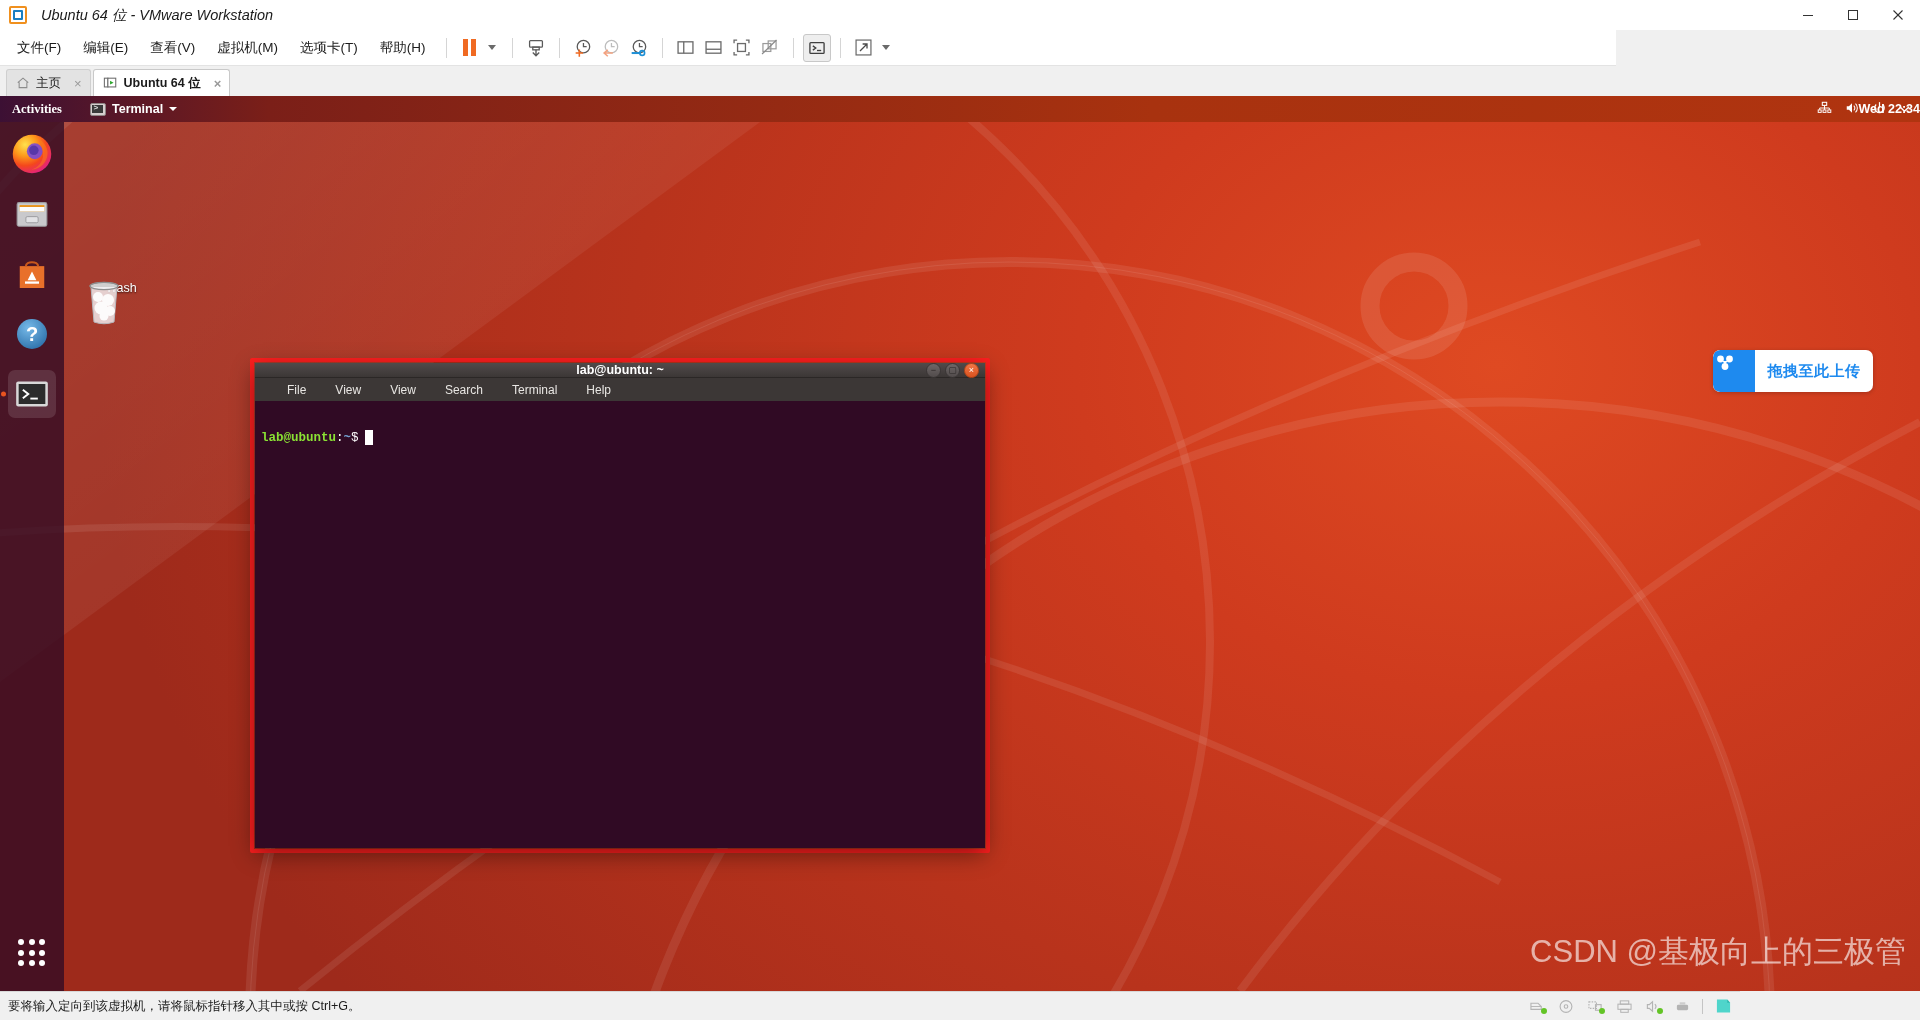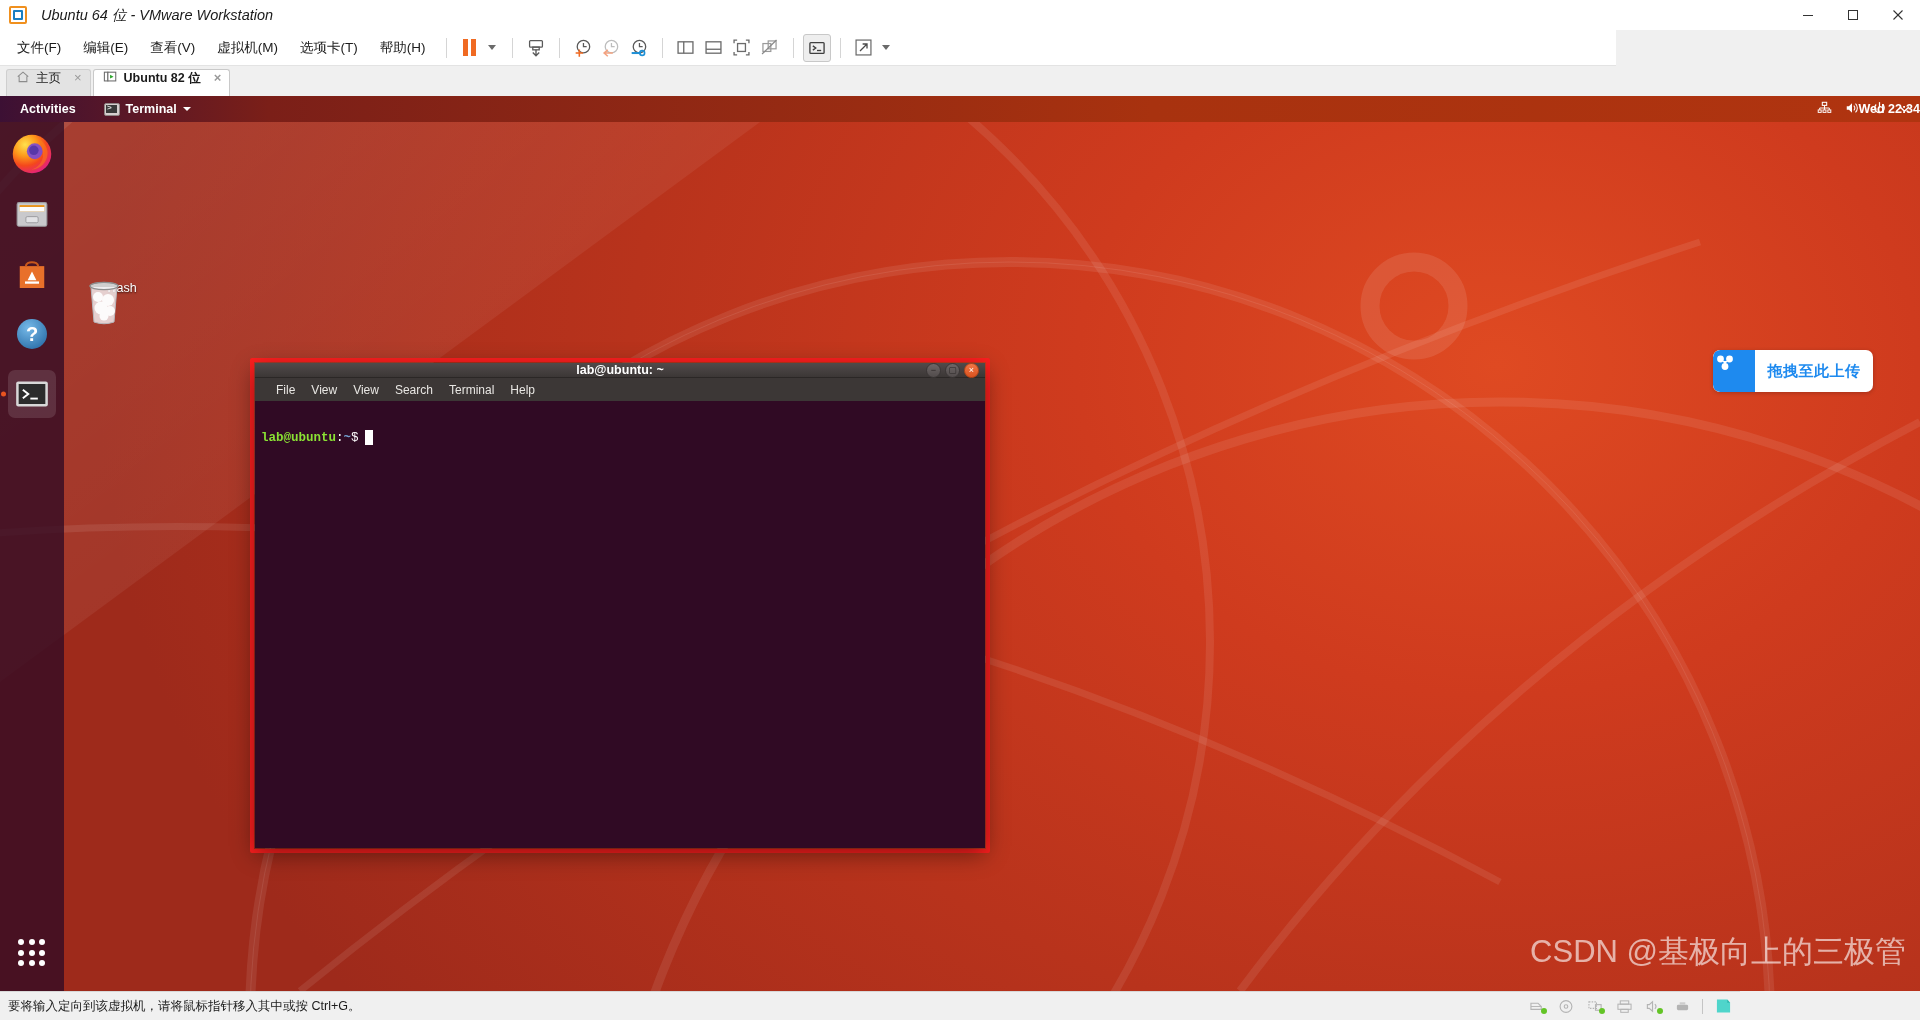--- a/index.html
+++ b/index.html
@@ -60,41 +60,41 @@
   }
   .pause-icon { display: flex; gap: 3px; }
   .pause-icon i { display: block; width: 5px; height: 17px; background: #f06a22; }
 
   
   .vm-tabbar {
     position: absolute; top: 66px; left: 0; width: 1920px; height: 30px;
     background: #f0f0f0; display: flex; align-items: flex-end; padding-left: 6px;
   }
   .vm-tab {
-    height: 27px; display: flex; align-items: flex-start; gap: 6px;
+    height: 27px; display: flex; align-items: center; gap: 6px;
     padding: 0 8px 0 9px; font-size: 12.5px; color: #1b1b1b;
     background: #e3e3e3; border: 1px solid #cfcfcf; border-bottom: none;
     border-radius: 3px 3px 0 0; margin-right: 2px;
   }
   .vm-tab.active { background: #ffffff; border-color: #c9c9c9; font-weight: bold; }
   .vm-tab .tabclose { color: #999; font-size: 13px; margin-left: 7px; }
   .home-icon svg, .vmtab-icon svg { display:block; }
 
   
   .guest {
     position: absolute; left: 0; top: 96px; width: 1920px; height: 895px;
     overflow: hidden; background: #300a24;
   }
   .ub-topbar {
     position: absolute; top: 0; left: 0; width: 1920px; height: 26px;
     background: linear-gradient(to right,#3c1034 0%, #7b1f18 14%, #a8320f 60%, #b03410 100%);
     display: flex; align-items: center; color: #ffffff;
     font-size: 12.5px; font-weight: bold;
   }
-  .ub-activities { margin-left: 20px; }
+  .ub-activities { margin-left: 12px; font-family: Liberation Serif, serif; }
   .ub-appmenu { display: flex; align-items: center; gap: 6px; margin-left: 28px; }
   .ub-term-ico {
     width: 16px; height: 13px; background: #d6cfcf; border: 1px solid #8f8484; border-radius: 2px;
     position: relative;
   }
   .ub-term-ico::after {
     content: ""; position: absolute; left: 1.5px; top: 1.5px; right: 1.5px; bottom: 1.5px;
     background: #3a3a3a;
   }
   .ub-term-ico::before {
@@ -183,22 +183,22 @@
     color: #ffffff; font-size: 12.5px; font-weight: bold;
   }
   .term-btns { position: absolute; right: 6px; display: flex; gap: 4px; }
   .tbtn {
     width: 15px; height: 15px; border-radius: 50%; display: flex;
     align-items: center; justify-content: center; font-size: 9px; color: #2a2626;
     background: linear-gradient(to bottom,#6d6666,#524c4c); border: 1px solid #3b3636;
   }
   .tbtn.close { background: linear-gradient(to bottom,#f07746,#d9521f); color: #ffffff; border-color:#b94617; }
   .term-menubar {
-    height: 23px; background: #3c3736; display: flex; align-items: center; gap: 0;
-    padding-left: 13px; flex: 0 0 auto;
+    height: 23px; background: #3c3736; display: flex; align-items: center; gap: 13px;
+    padding-left: 24px; flex: 0 0 auto;
   }
   .term-menu {
     color: #e8e6e3; font-size: 12px; padding: 0 8px;
     font-family: "Liberation Sans","DejaVu Sans",sans-serif;
   }
   .term-body {
     flex: 1; background: #300a24; padding: 4px 6px;
     font-family: "Liberation Mono","DejaVu Sans Mono",monospace; font-size: 12.5px; margin-top: 25px;
   }
   .term-line { display: flex; align-items: center; white-space: pre; }
@@ -375,21 +375,21 @@
       <span class="tabclose">×</span>
     </div>
     <div class="vm-tab active">
       <span class="vmtab-icon">
         <svg width="15" height="14" viewBox="0 0 16 16">
           <rect x="1" y="2.5" width="4" height="10" fill="none" stroke="#6b6b6b" stroke-width="1.2"></rect>
           <rect x="5" y="2.5" width="9" height="10" fill="#ffffff" stroke="#6b6b6b" stroke-width="1.2"></rect>
           <path d="M7.5 5.5 L11.5 7.6 L7.5 9.7 Z" fill="#2aa52a"></path>
         </svg>
       </span>
-      <span>Ubuntu 82 位</span>
+      <span>Ubuntu 64 位</span>
       <span class="tabclose">×</span>
     </div>
   </div>
 
   <div class="guest">
 
     <div class="ub-topbar">
       <div class="ub-activities">Activities</div>
       <div class="ub-appmenu">
         <span class="ub-term-ico"></span>

